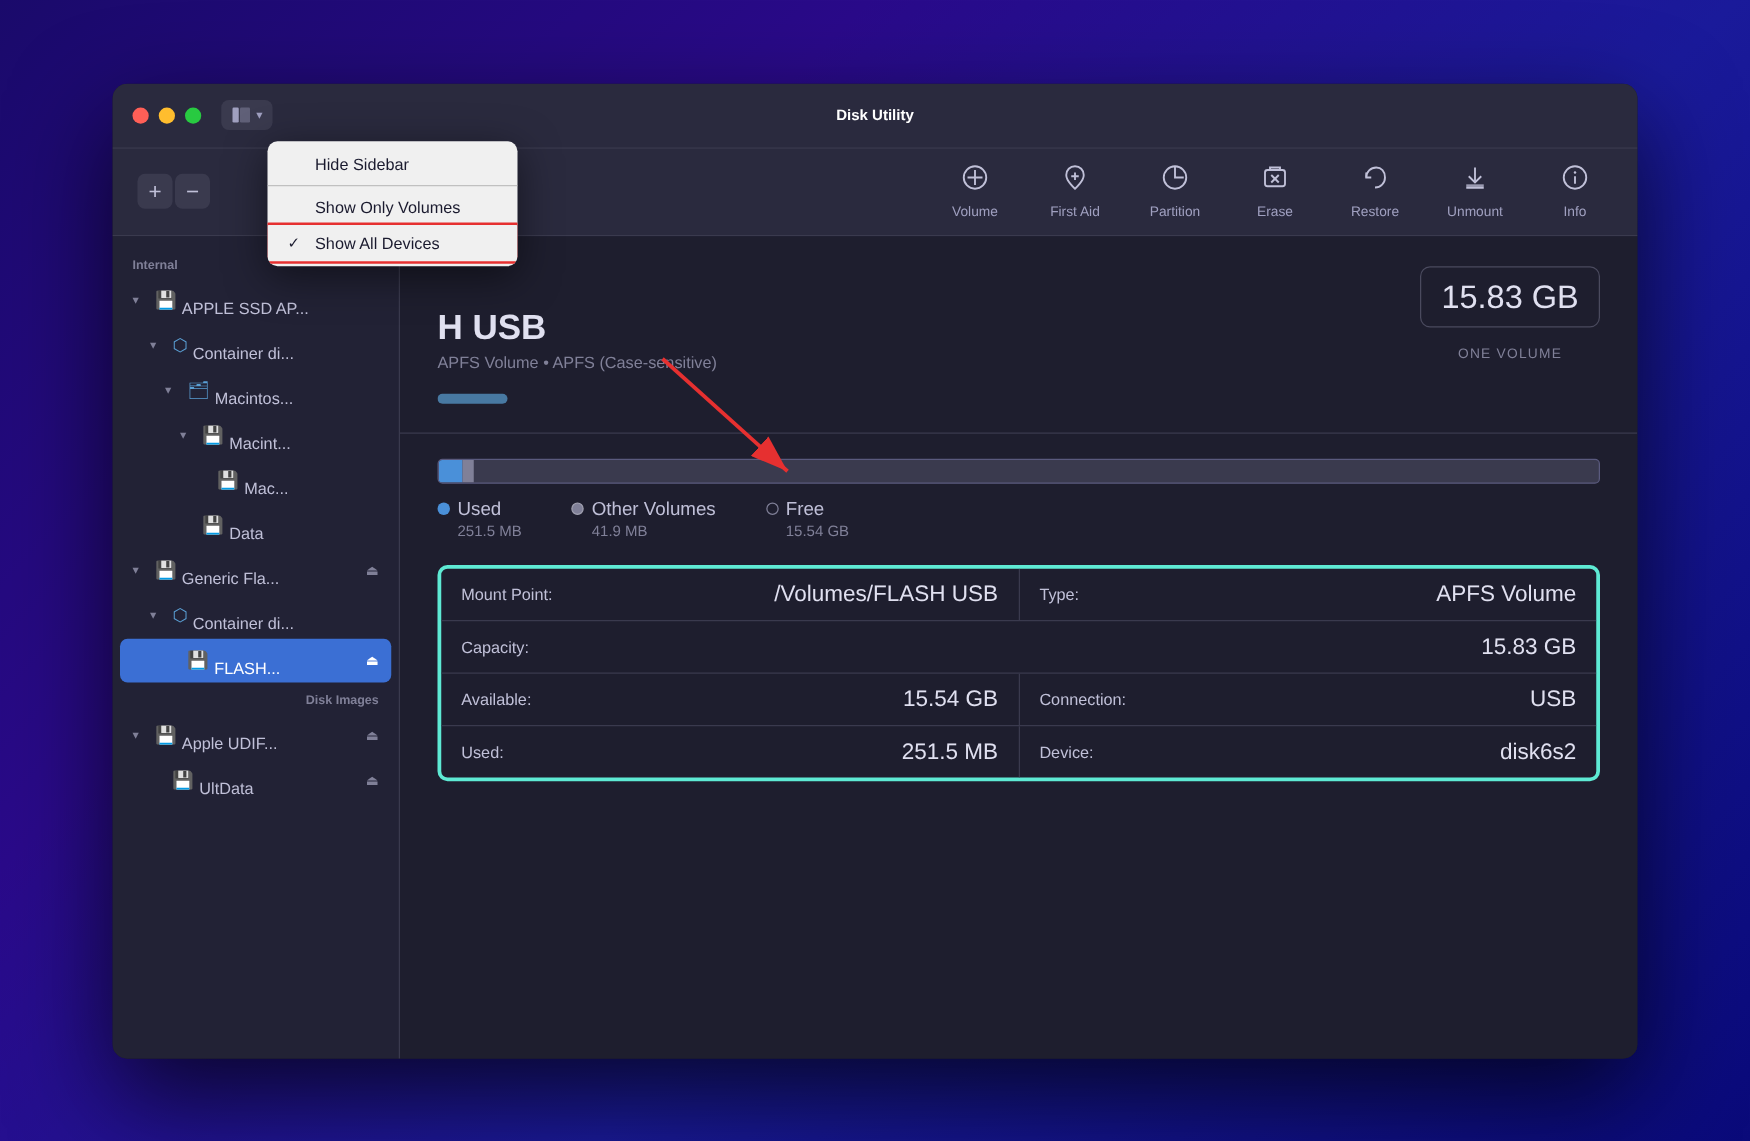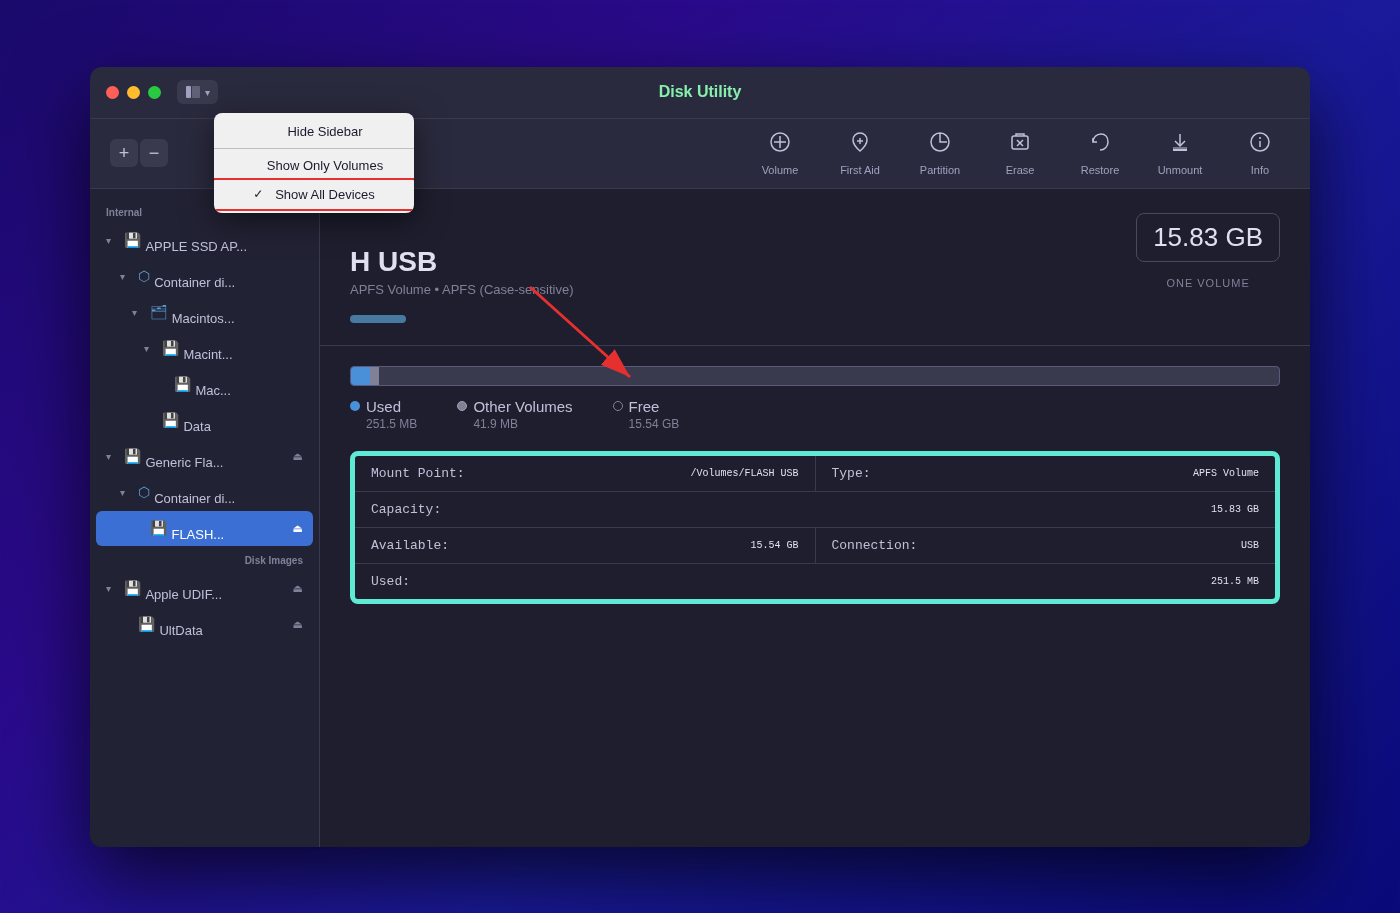--- a/index.html
+++ b/index.html
@@ -61,22 +61,22 @@
     }
     .sidebar-toggle svg {
       width: 16px;
       height: 16px;
       fill: #a0a0c0;
     }
     .title-bar-title {
       position: absolute;
       left: 50%;
       transform: translateX(-50%);
-      color: #86efac;
-      font-size: 16px;
+      color: #ffffff;
+      font-size: 12px;
       font-weight: 600;
     }
     
     .toolbar {
       background: #2a2a3e;
       height: 70px;
       display: flex;
       align-items: center;
       padding: 0 20px;
       gap: 20px;
@@ -269,45 +269,44 @@
     .legend-dot.other { background: #808098; border: 1px solid #a0a0b0; }
     .legend-dot.free { background: transparent; border: 1.5px solid #808098; }
     .legend-value {
       font-size: 12px;
       color: #808098;
       margin-left: 16px;
     }
     
     .info-table {
       margin: 0 30px 20px;
-      border: 5px solid #5eead4;
+      border: 3px solid #5eead4;
       border-radius: 8px;
       overflow: hidden;
-      font-family: Liberation Mono, monospace;
     }
     .info-row {
       display: flex;
       border-bottom: 1px solid #3a3a4e;
     }
     .info-row:last-child { border-bottom: none; }
     .info-cell {
       flex: 1;
       display: flex;
       justify-content: space-between;
       align-items: center;
       padding: 10px 16px;
       border-right: 1px solid #3a3a4e;
     }
     .info-cell:last-child { border-right: none; }
     .info-key {
       font-size: 13px;
       color: #c0c0d8;
     }
     .info-val {
-      font-size: 10px;
+      font-size: 18px;
       color: #e0e0f0;
       text-align: right;
     }
     
     .dropdown-menu {
       position: absolute;
       top: 46px;
       left: 124px;
       background: #f0f0f0;
       border-radius: 8px;
@@ -318,21 +317,20 @@
       padding: 4px 0;
     }
     .dropdown-item {
       padding: 7px 16px;
       font-size: 13px;
       color: #1a1a2e;
       cursor: pointer;
       display: flex;
       align-items: center;
       gap: 8px;
-      justify-content: center;
     }
     .dropdown-item.checked { font-weight: 500; }
     .dropdown-separator {
       height: 1px;
       background: #c0c0c0;
       margin: 2px 0;
     }
     .checkmark {
       width: 14px;
       font-size: 12px;
@@ -579,20 +577,24 @@
           <div class="info-cell">
             <span class="info-key">Connection:</span>
             <span class="info-val">USB</span>
           </div>
         </div>
         <div class="info-row">
           <div class="info-cell">
             <span class="info-key">Used:</span>
             <span class="info-val">251.5 MB</span>
           </div>
+          <div class="info-cell">
+            <span class="info-key">Device:</span>
+            <span class="info-val">disk6s2</span>
+          </div>
         </div>
       </div>
     </div>
   </div>
 
   <div class="dropdown-menu">
     <div class="dropdown-item">
       <span class="checkmark"></span>
       <span>Hide Sidebar</span>
     </div>

